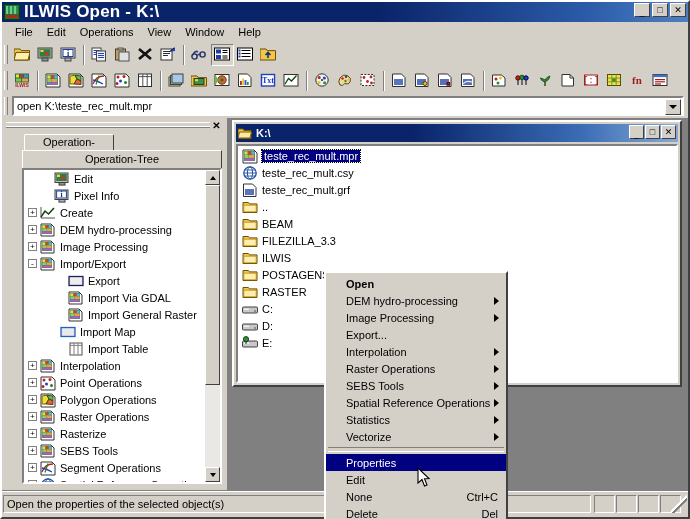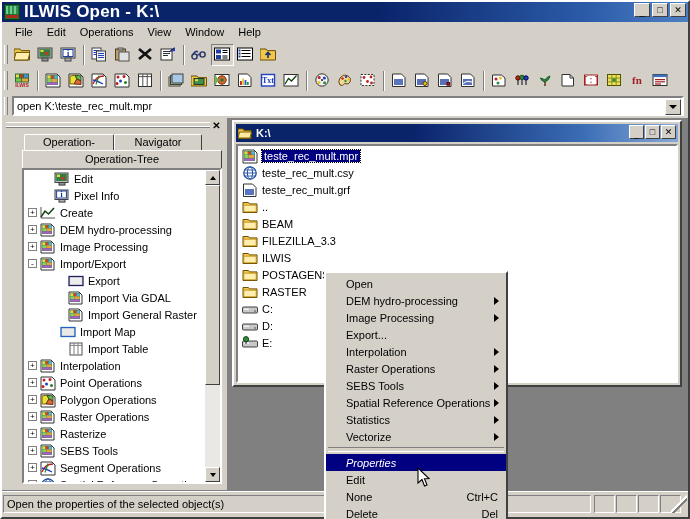--- a/index.html
+++ b/index.html
@@ -233,22 +233,22 @@
     position:absolute; left:322px; top:153px; width:184px;
     background:#d4d0c8;
     border:2px solid #fff; border-right-color:#404040; border-bottom-color:#404040;
     padding:2px 0;
     z-index:50;
   }
   .mrow {
     height:17px; display:flex; align-items:center; position:relative;
     font-size:11px; padding-left:20px; color:#000; cursor:default;
   }
-  .mrow.bold { font-weight:normal; }
-  .mrow.hl { background:#000080; color:#fff;font-style:italic; }
+  .mrow.bold { font-weight:bold; }
+  .mrow.hl { background:#000080; color:#fff; }
   .msub {
     position:absolute; right:7px; top:50%; transform:translateY(-50%);
     width:0;height:0;border-top:4px solid transparent;border-bottom:4px solid transparent;
     border-left:5px solid #000;
   }
   .maccel { position:absolute; right:8px; font-size:11px; }
   .msepar { height:5px; margin:2px 2px; border-top:1px solid #808080; border-bottom:1px solid #fff; }
 
   .cursor { position:absolute; left:415px; top:349px; z-index:60; pointer-events:none; }
 
@@ -638,21 +638,20 @@
 
   <div class="mdi">
 
     <div class="dockpanel">
       <div class="dock-cap">
         <div class="lines"></div>
         <div class="dock-x">✕</div>
       </div>
       <div class="tabs" id="dock-tabs">
           <div class="tab" style="width: 90px;">Operation-List</div>
-          <div class="tab" style="width: 88px;">Navigator</div>
         </div>
       <div class="tabactive">Operation-Tree</div>
       <div class="treebox">
         <div class="treelist" id="treelist">
             <div class="trow" style="padding-left: 14px;">
               <div class="tplus blank"></div>
               <div class="tico"><svg width="16" height="15" viewBox="0 0 16 15">
                   <rect x="1" y="1" width="13" height="9.5" fill="#c0c0c0" stroke="#404040"></rect>
                   <rect x="2.2" y="2" width="10.6" height="7" fill="#2f7f3f"></rect>
                   <rect x="3" y="2.6" width="3" height="2.4" fill="#e8e03a"></rect>

